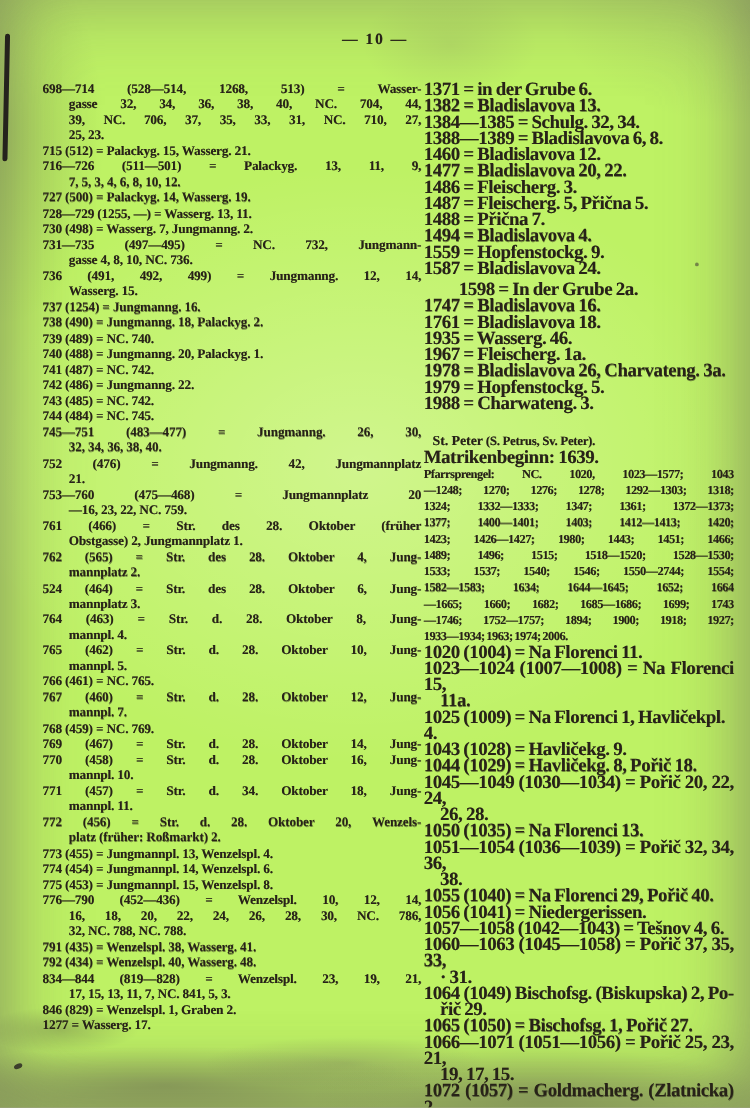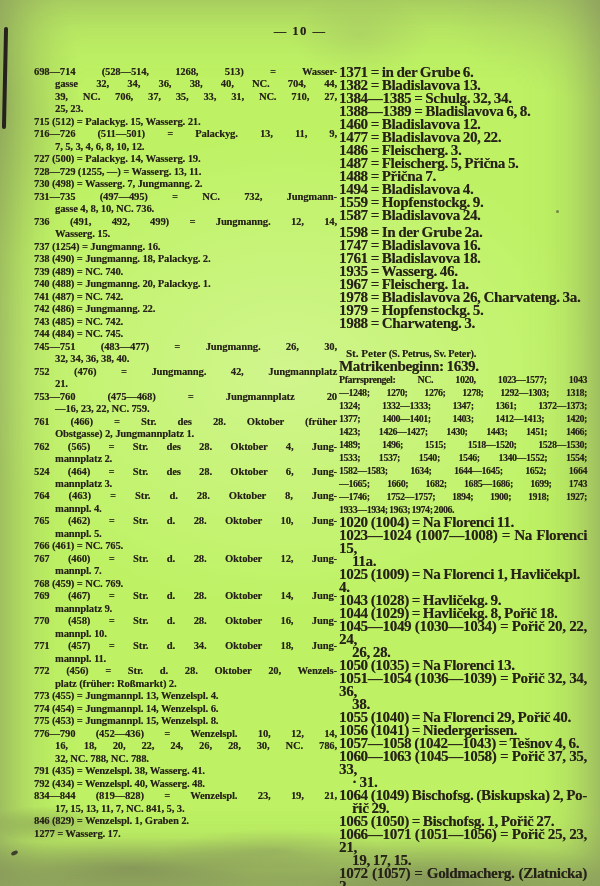--- a/index.html
+++ b/index.html
@@ -28,21 +28,21 @@
   .header{position:absolute;top:24px;left:0;width:600px;text-align:center;font-size:12.5px;letter-spacing:1.5px;}
   .col{position:absolute;top:66px;}
   .col-left{left:34px;width:303px;}
   .col-right{left:339px;width:248px;}
   .line{line-height:12.48px;font-size:10.5px;letter-spacing:-0.1px;}
   .col-right .line{line-height:13px;font-size:15px;letter-spacing:-0.3px;word-spacing:-0.6px;}
   .cont{padding-left:21px;}
   .col-right .cont{padding-left:13px;}
   .fill{text-align:justify;text-align-last:justify;}
   .entry{margin:0;}
-  #right-top .entry:nth-child(13){margin-top:4px;}
+  #right-top .entry:nth-child(13){margin-top:4px;margin-left:28px;}
   .heading{margin-top:17px;line-height:13px;font-size:10.2px;letter-spacing:-0.2px;text-indent:7px;}
   .heading .hl{font-size:11px;letter-spacing:0;}
   #matriken{text-indent:0;}
   #psp .line{font-size:9.8px;letter-spacing:-0.35px;word-spacing:-0.8px;}
 </style>
 </head>
 <body>
 
 <div class="page">
   <div class="streak"></div>
@@ -143,21 +143,20 @@
       </div>
       <div class="entry">
         <div class="line fill">767 (460) = Str. d. 28. Oktober 12, Jung-</div>
         <div class="line cont">mannpl. 7.</div>
       </div>
       <div class="entry">
         <div class="line">768 (459) = NC. 769.</div>
       </div>
       <div class="entry">
         <div class="line fill">769 (467) = Str. d. 28. Oktober 14, Jung-</div>
-        <div class="line cont">mannplatz 9.</div>
       </div>
       <div class="entry">
         <div class="line fill">770 (458) = Str. d. 28. Oktober 16, Jung-</div>
         <div class="line cont">mannpl. 10.</div>
       </div>
       <div class="entry">
         <div class="line fill">771 (457) = Str. d. 34. Oktober 18, Jung-</div>
         <div class="line cont">mannpl. 11.</div>
       </div>
       <div class="entry">
@@ -259,23 +258,23 @@
           <div class="line">1988 = Charwateng. 3.</div>
         </div>
       </div>
     <div class="heading"><span class="hl">St. Peter</span><span> (S. Petrus, Sv. Peter).</span></div>
     <div class="line" id="matriken">Matrikenbeginn: 1639.</div>
     <div id="psp">
         <div class="line fill">Pfarrsprengel: NC. 1020, 1023—1577; 1043</div>
         <div class="line fill">—1248; 1270; 1276; 1278; 1292—1303; 1318;</div>
         <div class="line fill">1324; 1332—1333; 1347; 1361; 1372—1373;</div>
         <div class="line fill">1377; 1400—1401; 1403; 1412—1413; 1420;</div>
-        <div class="line fill">1423; 1426—1427; 1430; 1443; 1451; 1466;</div>
+        <div class="line fill">1423; 1426—1427; 1980; 1443; 1451; 1466;</div>
         <div class="line fill">1489; 1496; 1515; 1518—1520; 1528—1530;</div>
-        <div class="line fill">1533; 1537; 1540; 1546; 1340—1552; 1554;</div>
+        <div class="line fill">1533; 1537; 1540; 1546; 1550—2744; 1554;</div>
         <div class="line fill">1582—1583; 1634; 1644—1645; 1652; 1664</div>
         <div class="line fill">—1665; 1660; 1682; 1685—1686; 1699; 1743</div>
         <div class="line fill">—1746; 1752—1757; 1894; 1900; 1918; 1927;</div>
         <div class="line">1933—1934; 1963; 1974; 2006.</div>
       </div>
     <div id="right-bottom">
         <div class="entry">
           <div class="line">1020 (1004) = Na Florenci 11.</div>
         </div>
         <div class="entry">

